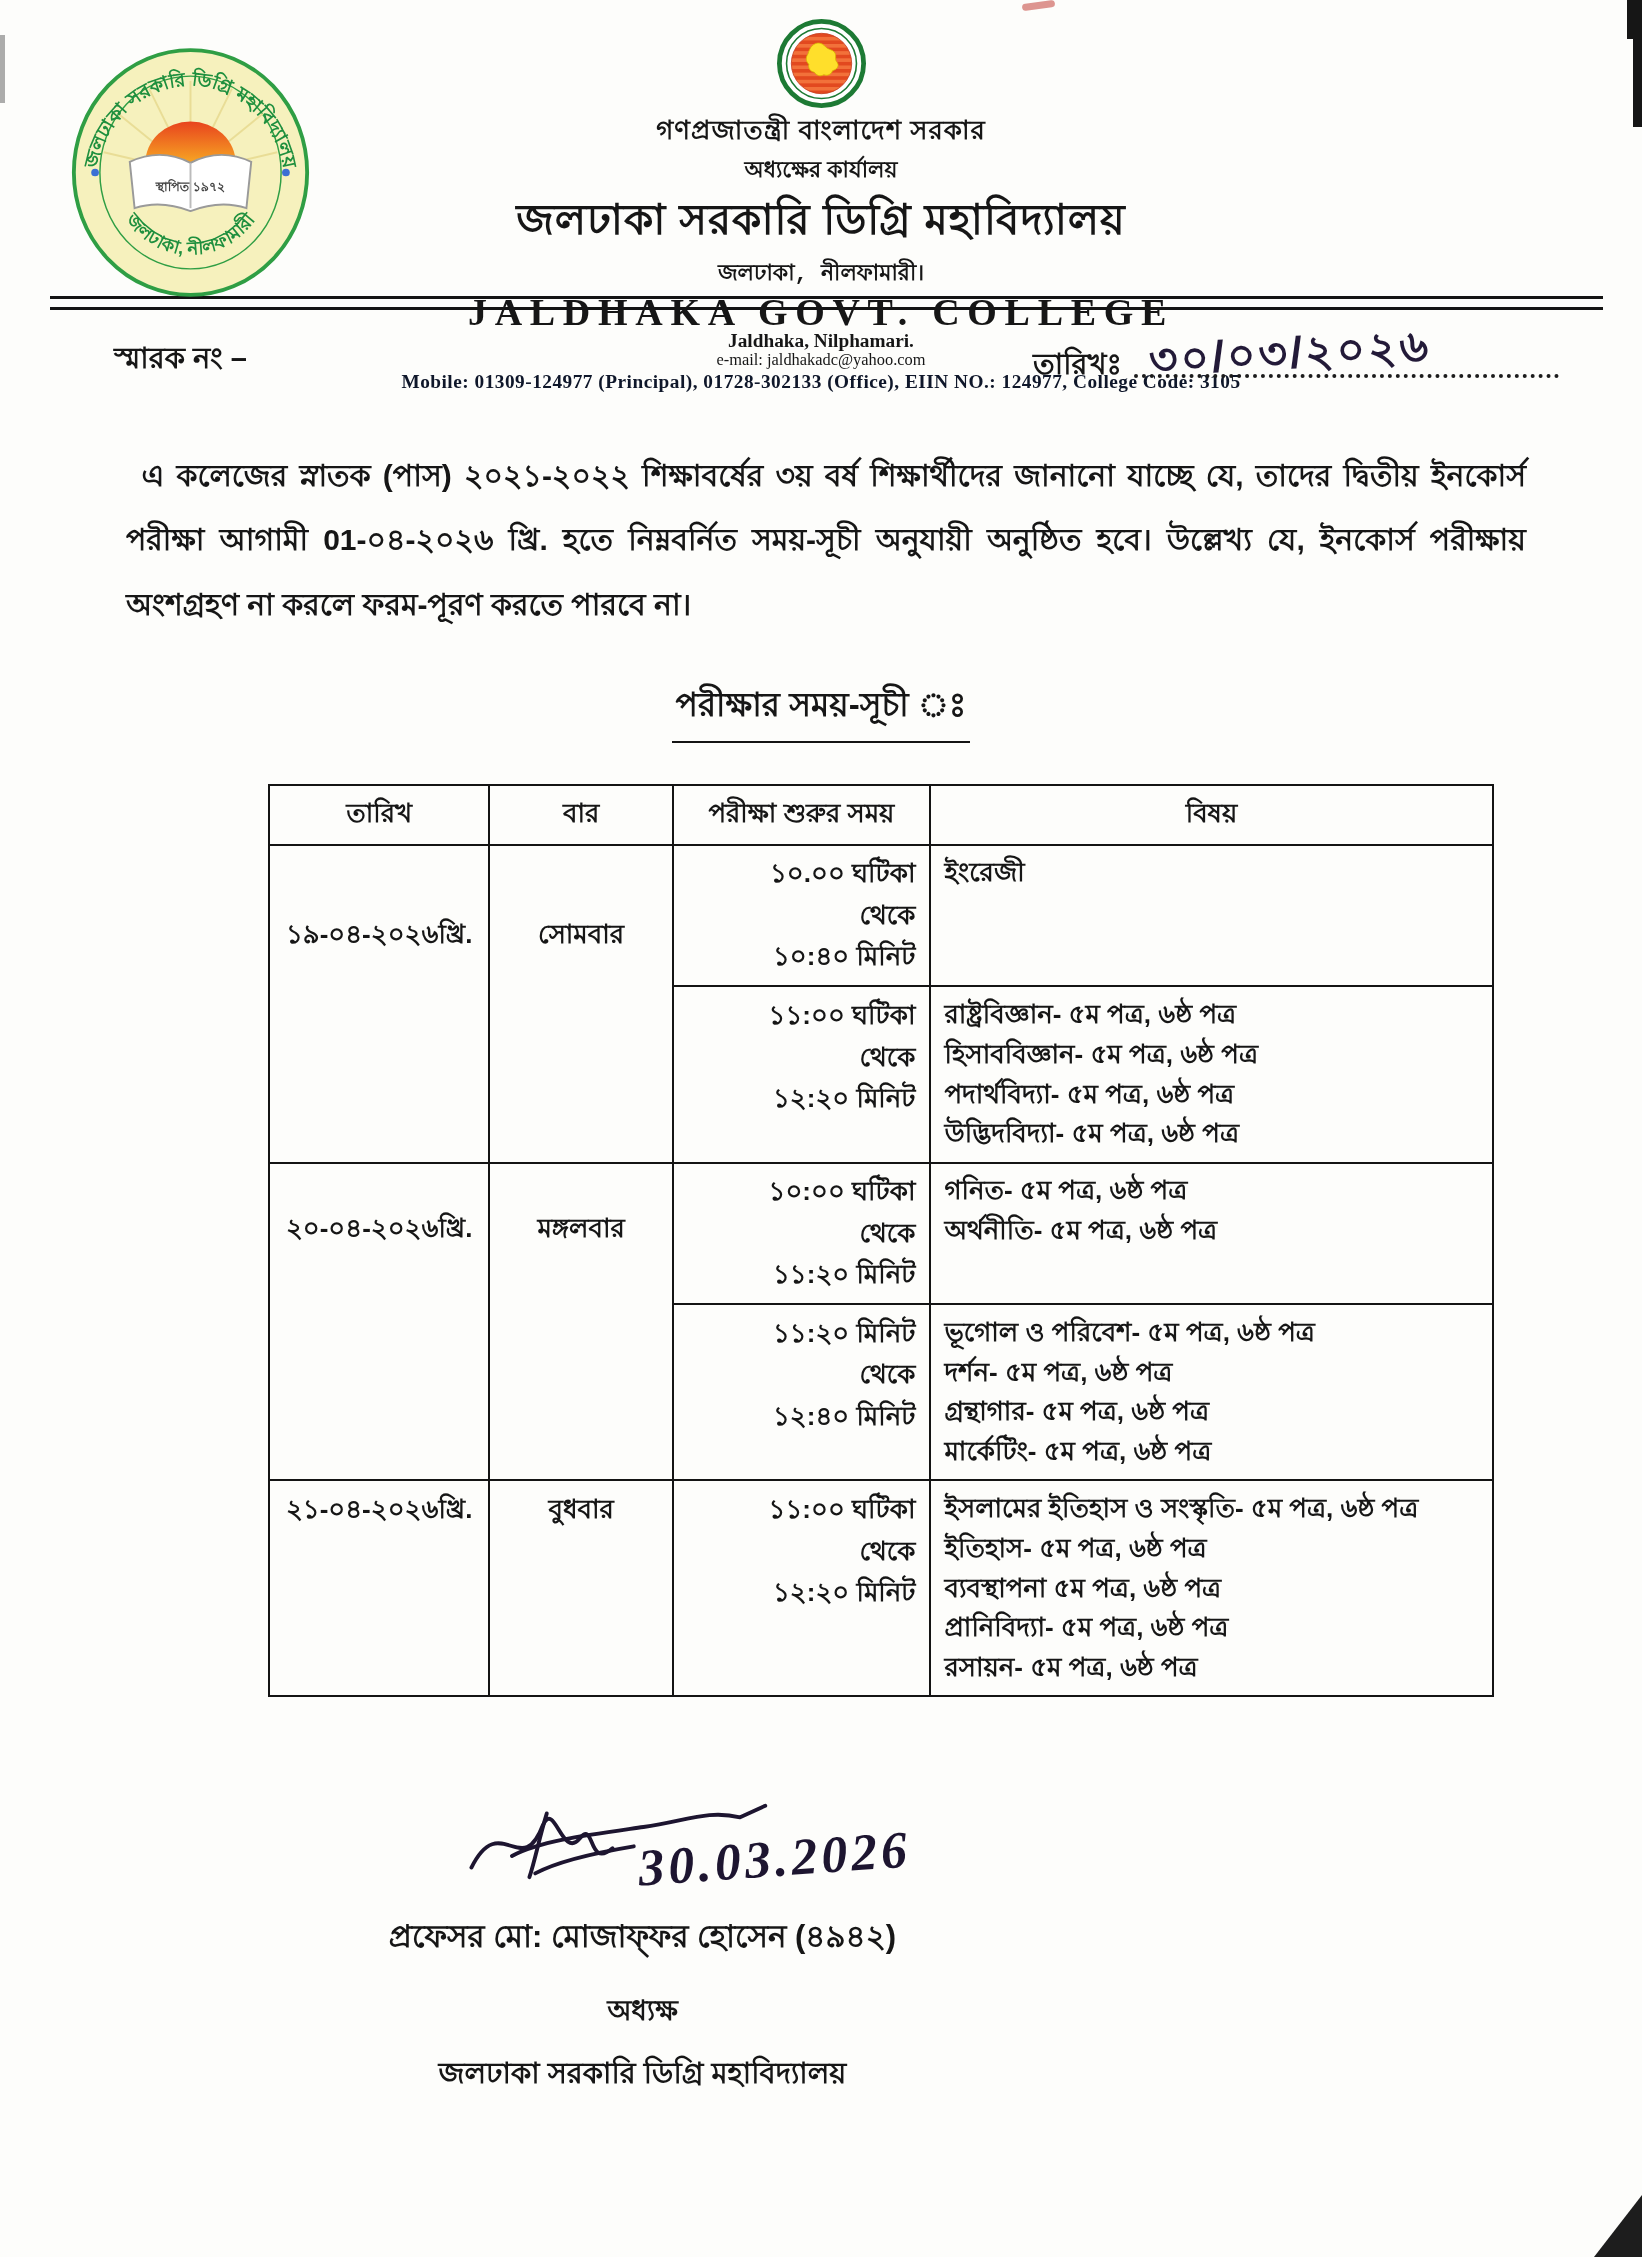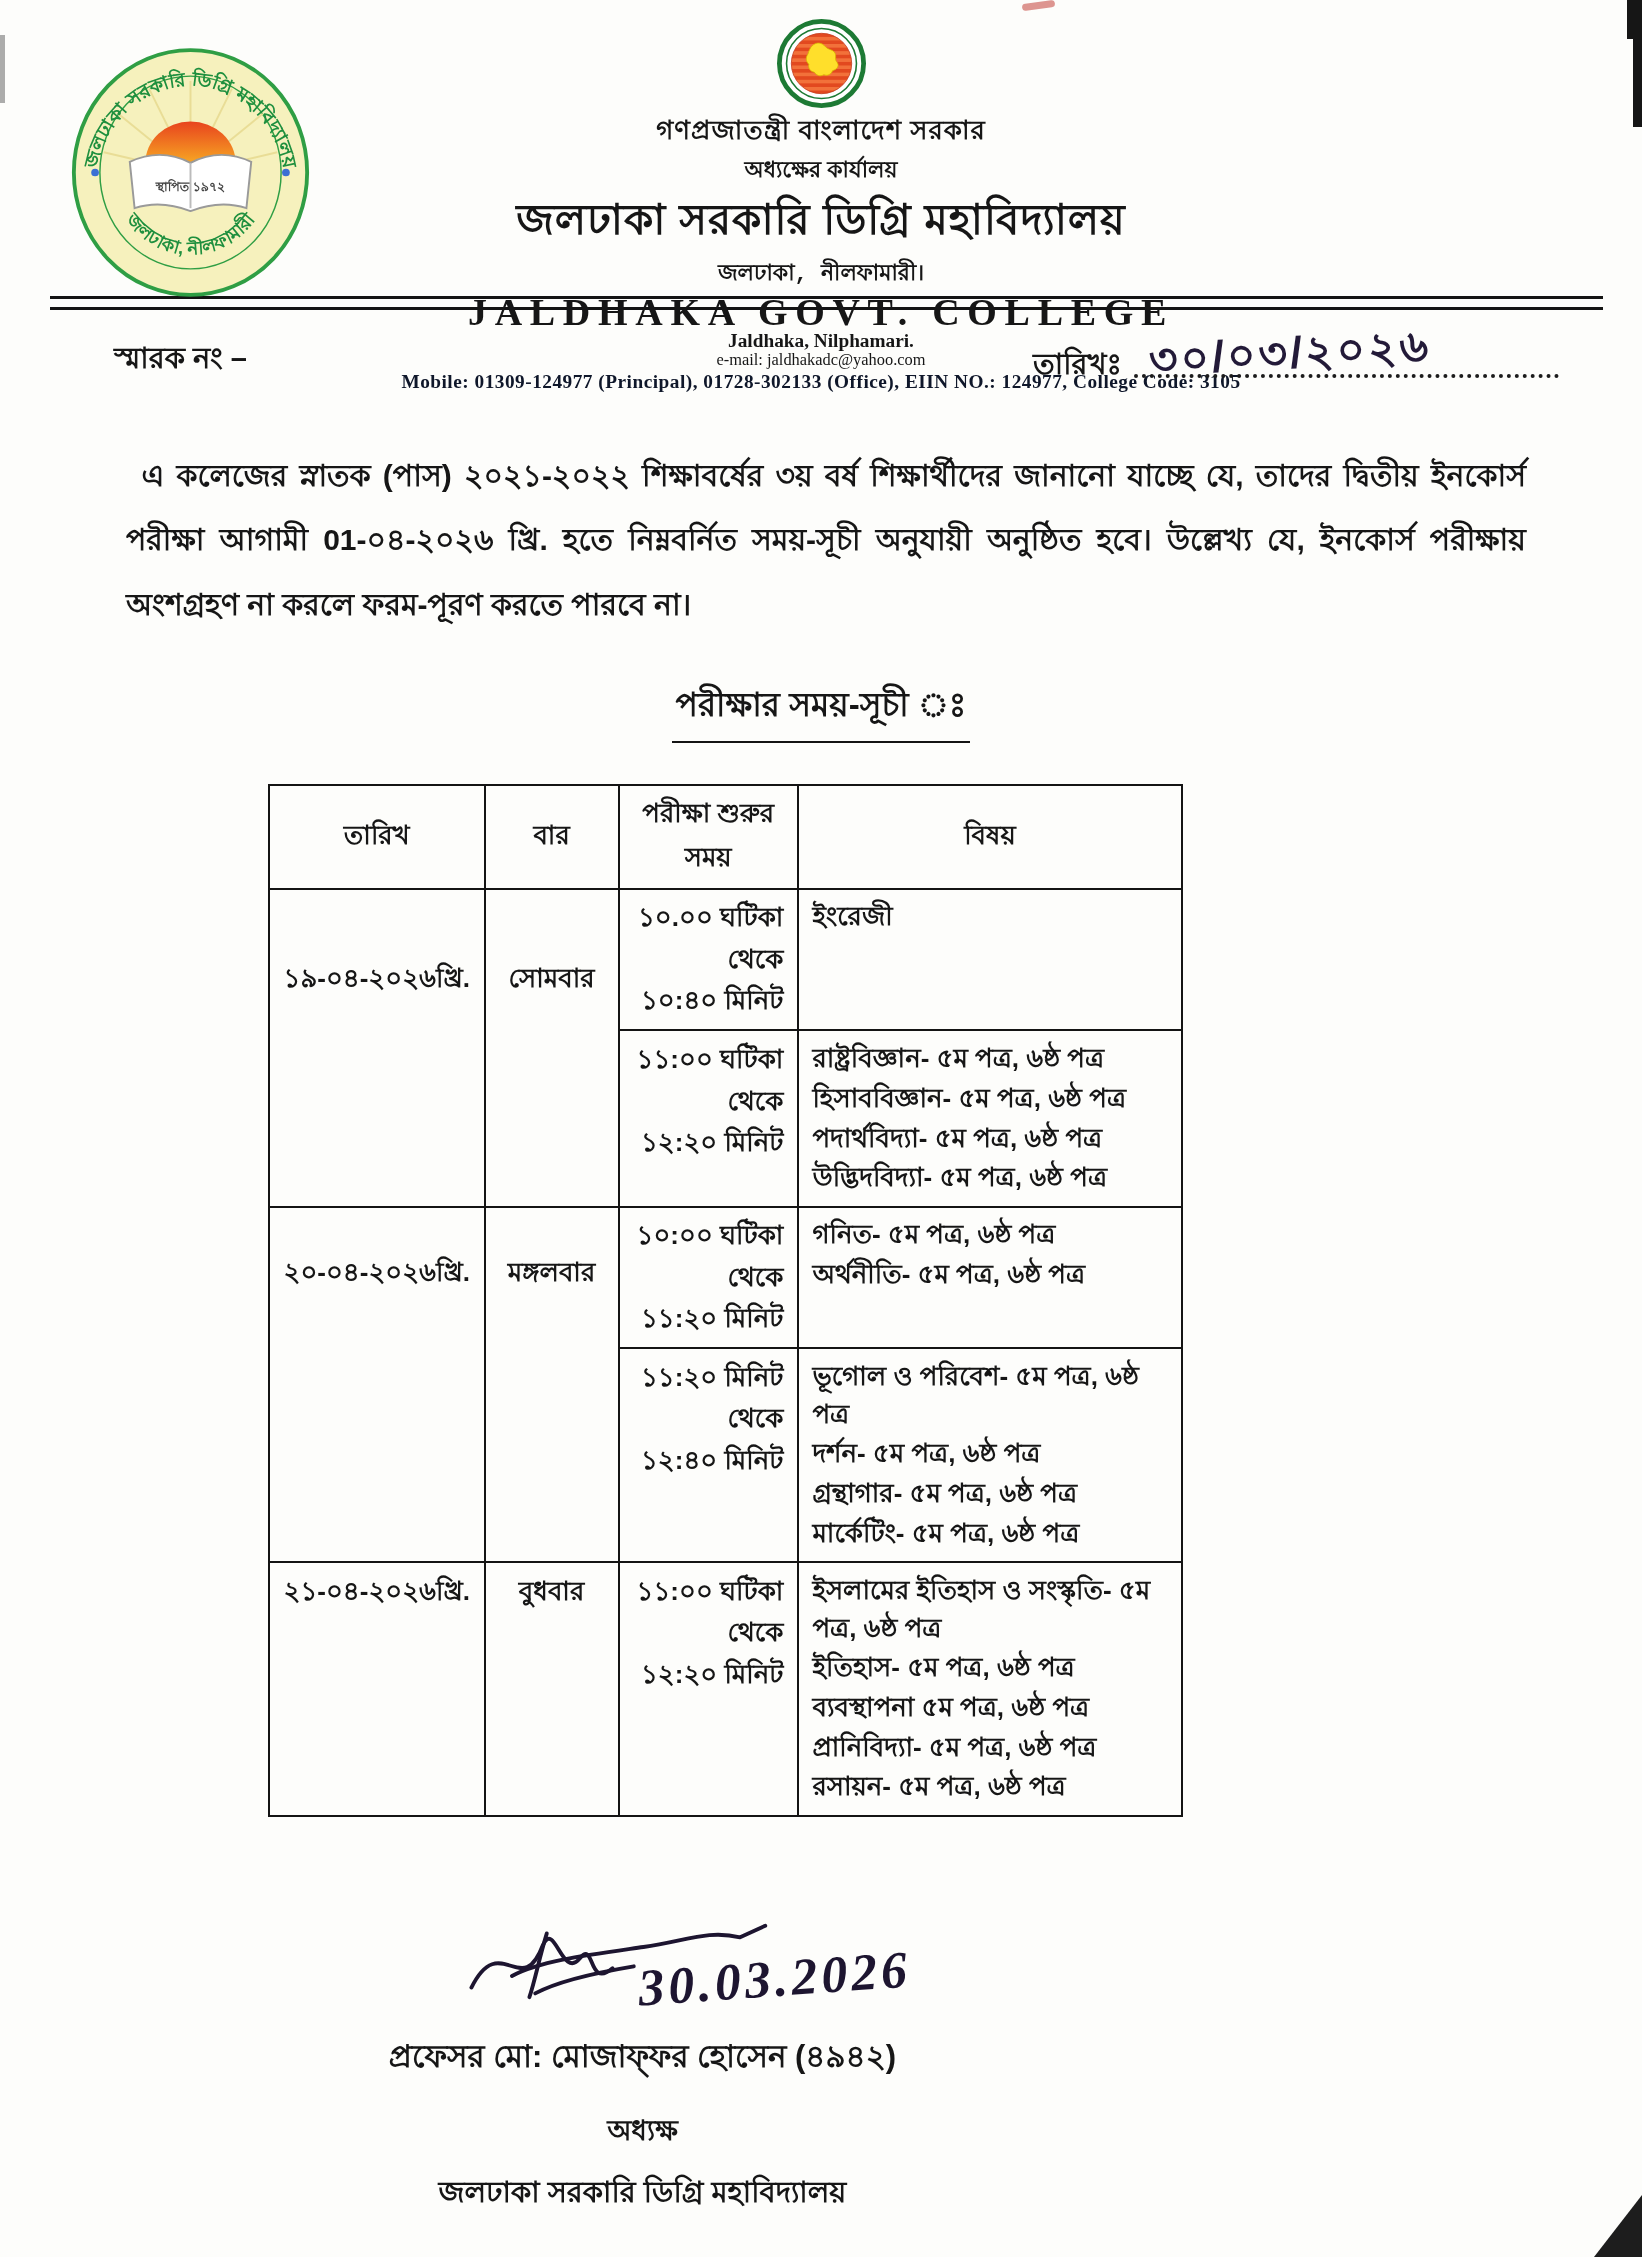--- a/index.html
+++ b/index.html
@@ -46,21 +46,21 @@
   
   .body-par { margin:50px 116px 0 126px; font-size:30px; font-weight:bold;
               line-height:2.15; text-align:justify; text-indent:15.4px; }
 
   
   .sched-wrap { text-align:center; margin-top:42px; }
   .sched-heading { display:inline-block; font-size:33px; font-weight:bold;
                    border-bottom:2.9px solid #141414; padding:0 3.9px 5.8px 3.9px; }
 
   
-  table.schedule { border-collapse:collapse; margin:41px 0 0 268px; width:915px;
+  table.schedule { border-collapse:collapse; margin:41px 0 0 268px; width:1226px;
                    font-size:26px; font-weight:bold; }
   .schedule th, .schedule td { border:2.9px solid #141414; }
   .schedule th { padding:6.8px 3.9px; font-size:26px; }
   .schedule td { padding:7.7px 13.5px; vertical-align:top; line-height:1.45; }
   .schedule col.w-date { width:18%; } .schedule col.w-day { width:15%; }
   .schedule col.w-time { width:21%; } .schedule col.w-subj { width:46%; }
   td.c-date, td.c-day { text-align:center; }
   td.c-time { text-align:right; }
   td.c-time div { padding:1.9px 0; }
   td.c-subj div { padding:1px 0; }

